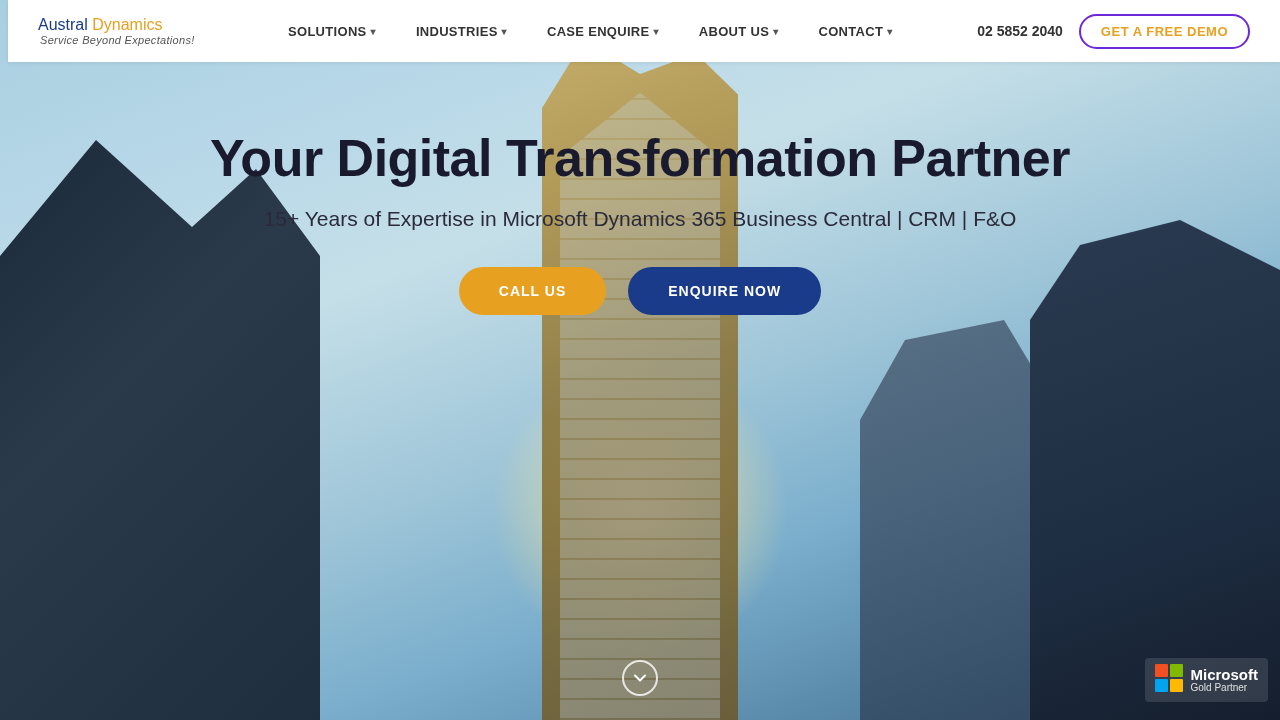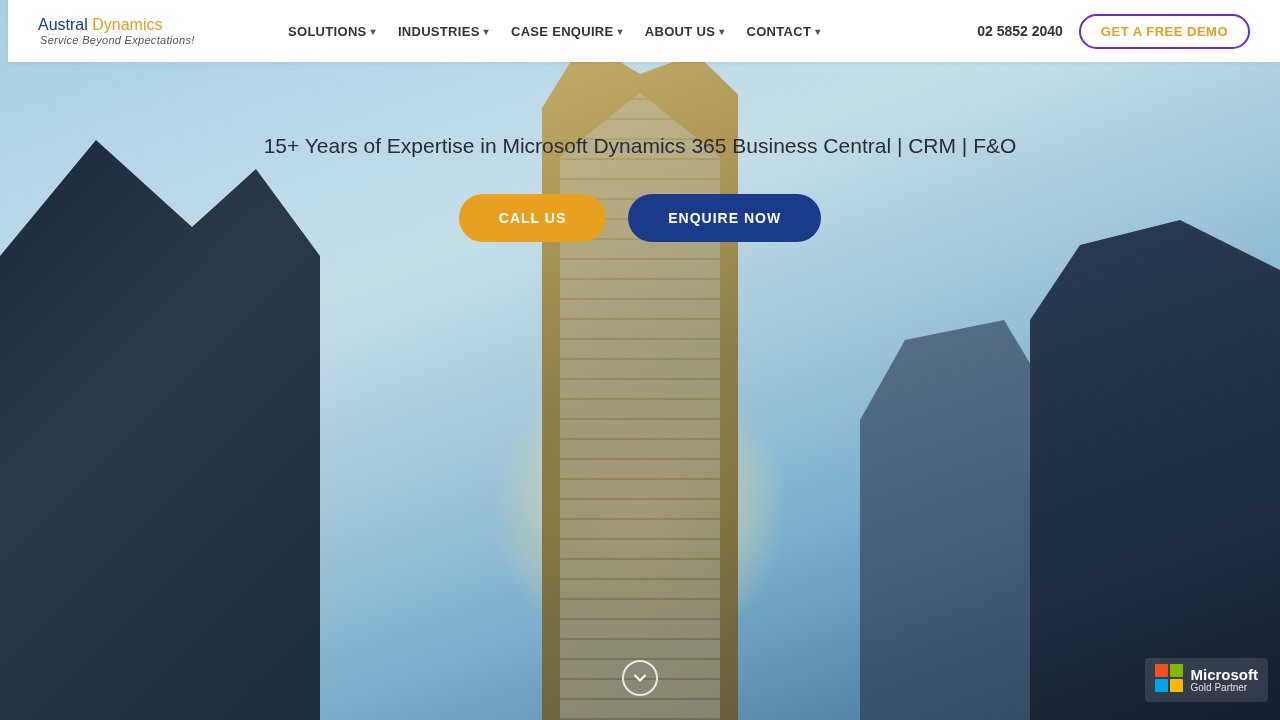--- a/index.html
+++ b/index.html
@@ -29,21 +29,21 @@
     .logo-tagline {
       font-size: 11px;
       color: #555;
       font-style: italic;
       letter-spacing: 0.3px;
       margin-left: 2px;
     }
     .nav-links {
       display: flex;
       align-items: flex-start;
-      gap: 2px;
+      gap: 20px;
       flex: 1;
     }
     .nav-item {
       display: flex;
       align-items: center;
       padding: 6px 10px;
       font-size: 13px;
       font-weight: 600;
       color: #333;
       cursor: pointer;
@@ -283,20 +283,21 @@
 
 <div class="hero">
   <div class="sun-glow"></div>
   <div class="building-left"></div>
   <div class="building-center"></div>
   <div class="building-center-glass"></div>
   <div class="building-far-right"></div>
   <div class="building-right"></div>
 
   <div class="hero-content">
+    <h1 class="hero-title">Your Digital Transformation Partner</h1>
     <p class="hero-subtitle">15+ Years of Expertise in Microsoft Dynamics 365 Business Central | CRM | F&amp;O</p>
     <div class="hero-buttons">
       <button class="btn-call">CALL US</button>
       <button class="btn-enquire">ENQUIRE NOW</button>
     </div>
   </div>
 
   <div class="scroll-chevron">
     <svg width="14" height="14" viewBox="0 0 14 14" fill="none">
       <path d="M2 4.5L7 9.5L12 4.5" stroke="white" stroke-width="2" stroke-linecap="round" stroke-linejoin="round"></path>

